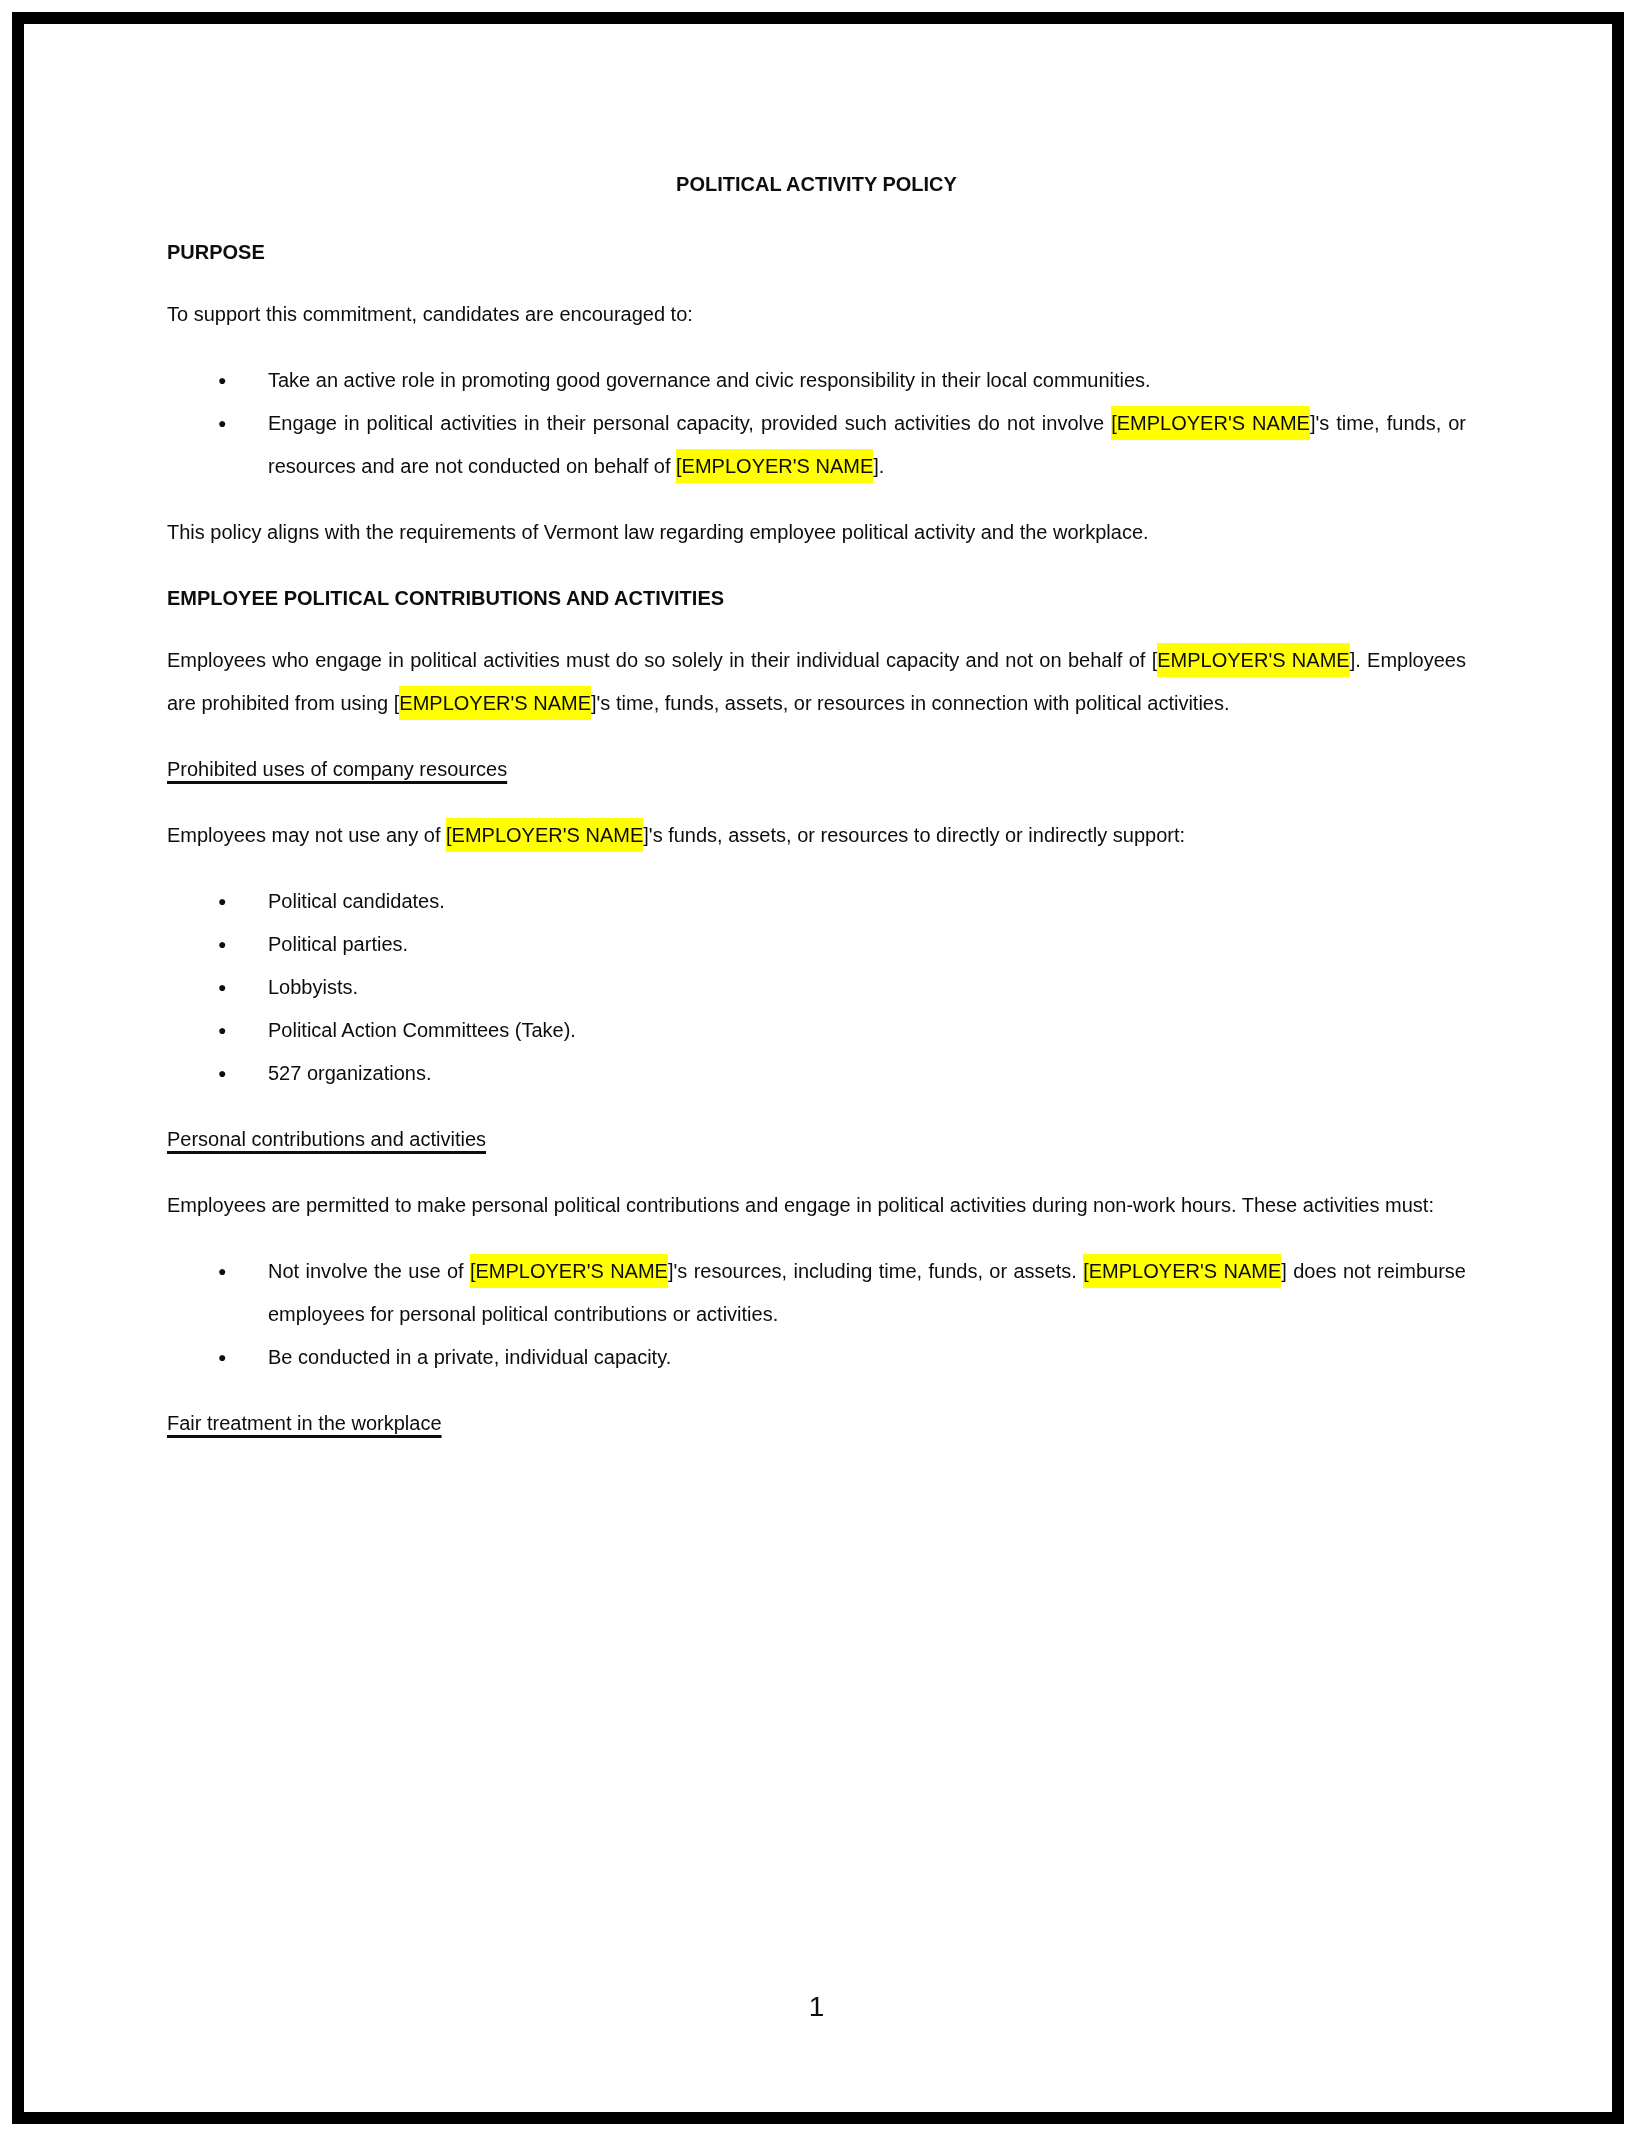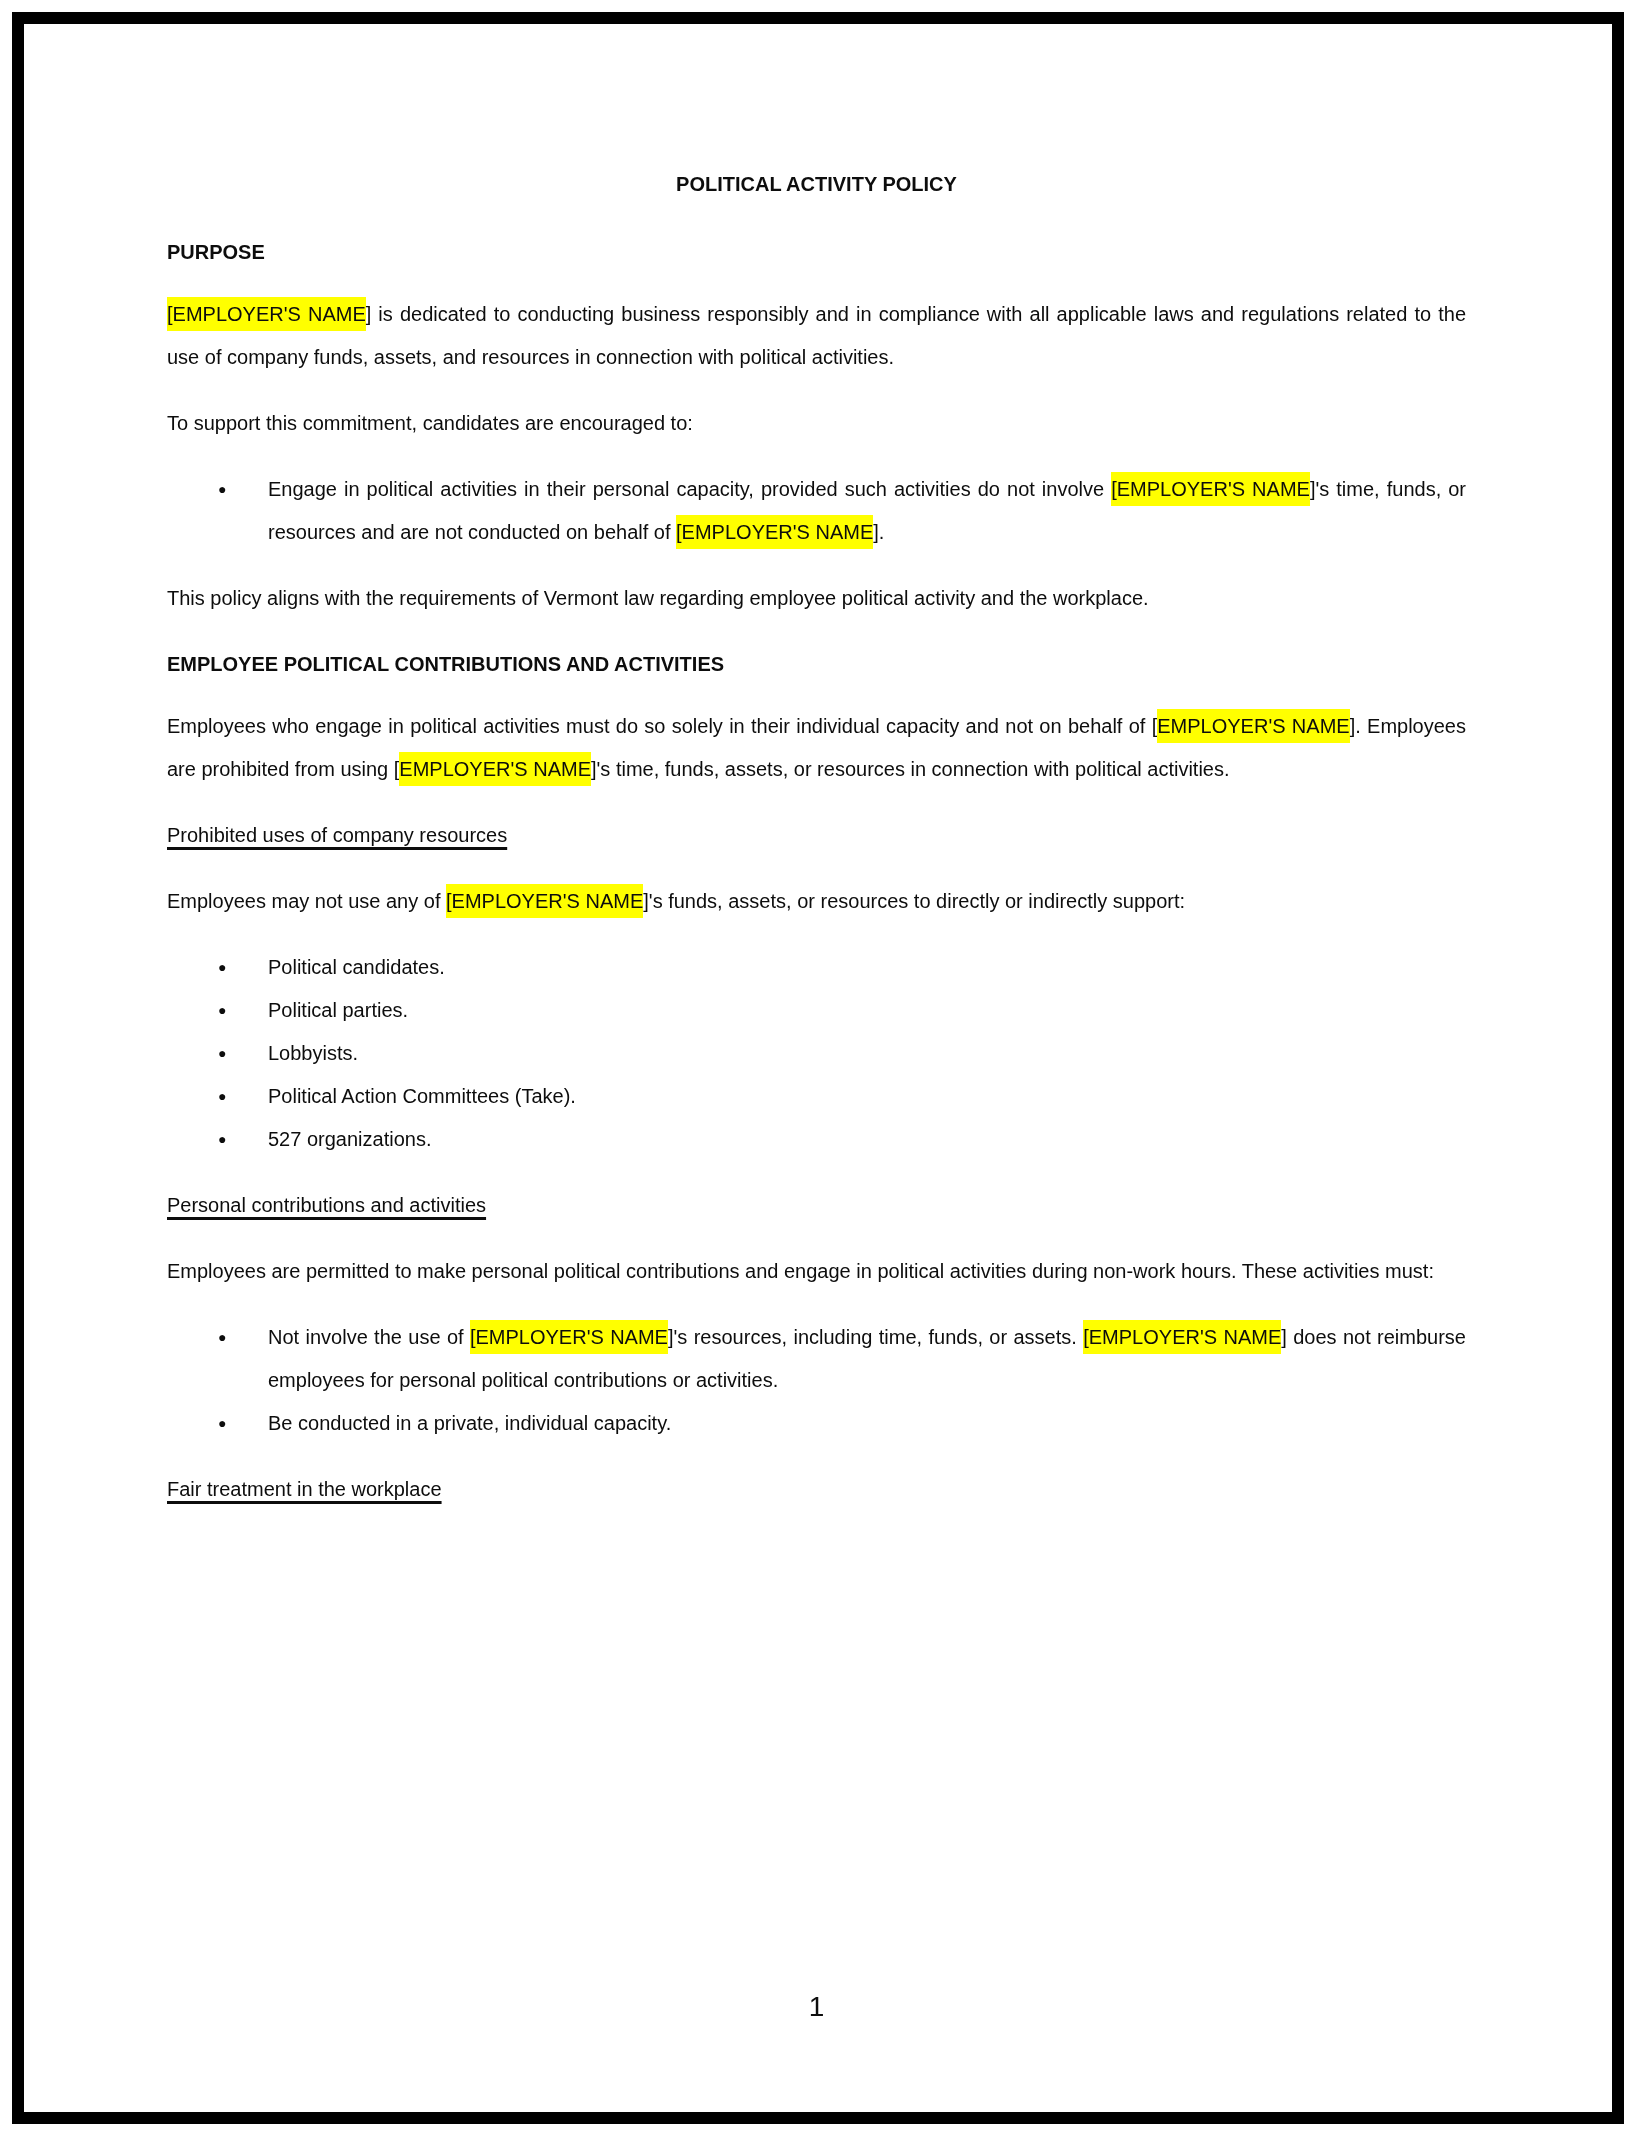--- a/index.html
+++ b/index.html
@@ -79,23 +79,23 @@
 </style>
 </head>
 <body>
 
 <div class="page-frame"></div>
 
 <div class="doc-content">
   <p class="doc-title">POLITICAL ACTIVITY POLICY</p>
   <div>
       <p class="heading">PURPOSE</p>
-      <p class="paragraph"><mark class="hl" style="background: rgb(255, 255, 0);">[EMPLOYER'S NAME</mark>] is dedicated to conducting business responsibly and in compliance with all applicable laws and regulations related to the use of company funds, assets, and resources in connection with political activities.</p>
       <p class="paragraph">To support this commitment, candidates are encouraged to:</p>
       <ul class="bullet-list">
+        <li>Take an active role in promoting good governance and civic responsibility in their local communities.</li>
         <li>Engage in political activities in their personal capacity, provided such activities do not involve <mark class="hl" style="background: rgb(255, 255, 0);">[EMPLOYER'S NAME</mark>]'s time, funds, or resources and are not conducted on behalf of <mark class="hl" style="background: rgb(255, 255, 0);">[EMPLOYER'S NAME</mark>].</li>
       </ul>
       <p class="paragraph">This policy aligns with the requirements of Vermont law regarding employee political activity and the workplace.</p>
       <p class="heading">EMPLOYEE POLITICAL CONTRIBUTIONS AND ACTIVITIES</p>
       <p class="paragraph">Employees who engage in political activities must do so solely in their individual capacity and not on behalf of [<mark class="hl" style="background: rgb(255, 255, 0);">EMPLOYER'S NAME</mark>]. Employees are prohibited from using [<mark class="hl" style="background: rgb(255, 255, 0);">EMPLOYER'S NAME</mark>]'s time, funds, assets, or resources in connection with political activities.</p>
       <p class="subheading">Prohibited uses of company resources</p>
       <p class="paragraph">Employees may not use any of <mark class="hl" style="background: rgb(255, 255, 0);">[EMPLOYER'S NAME</mark>]'s funds, assets, or resources to directly or indirectly support:</p>
       <ul class="bullet-list">
         <li>Political candidates.</li>
         <li>Political parties.</li>

